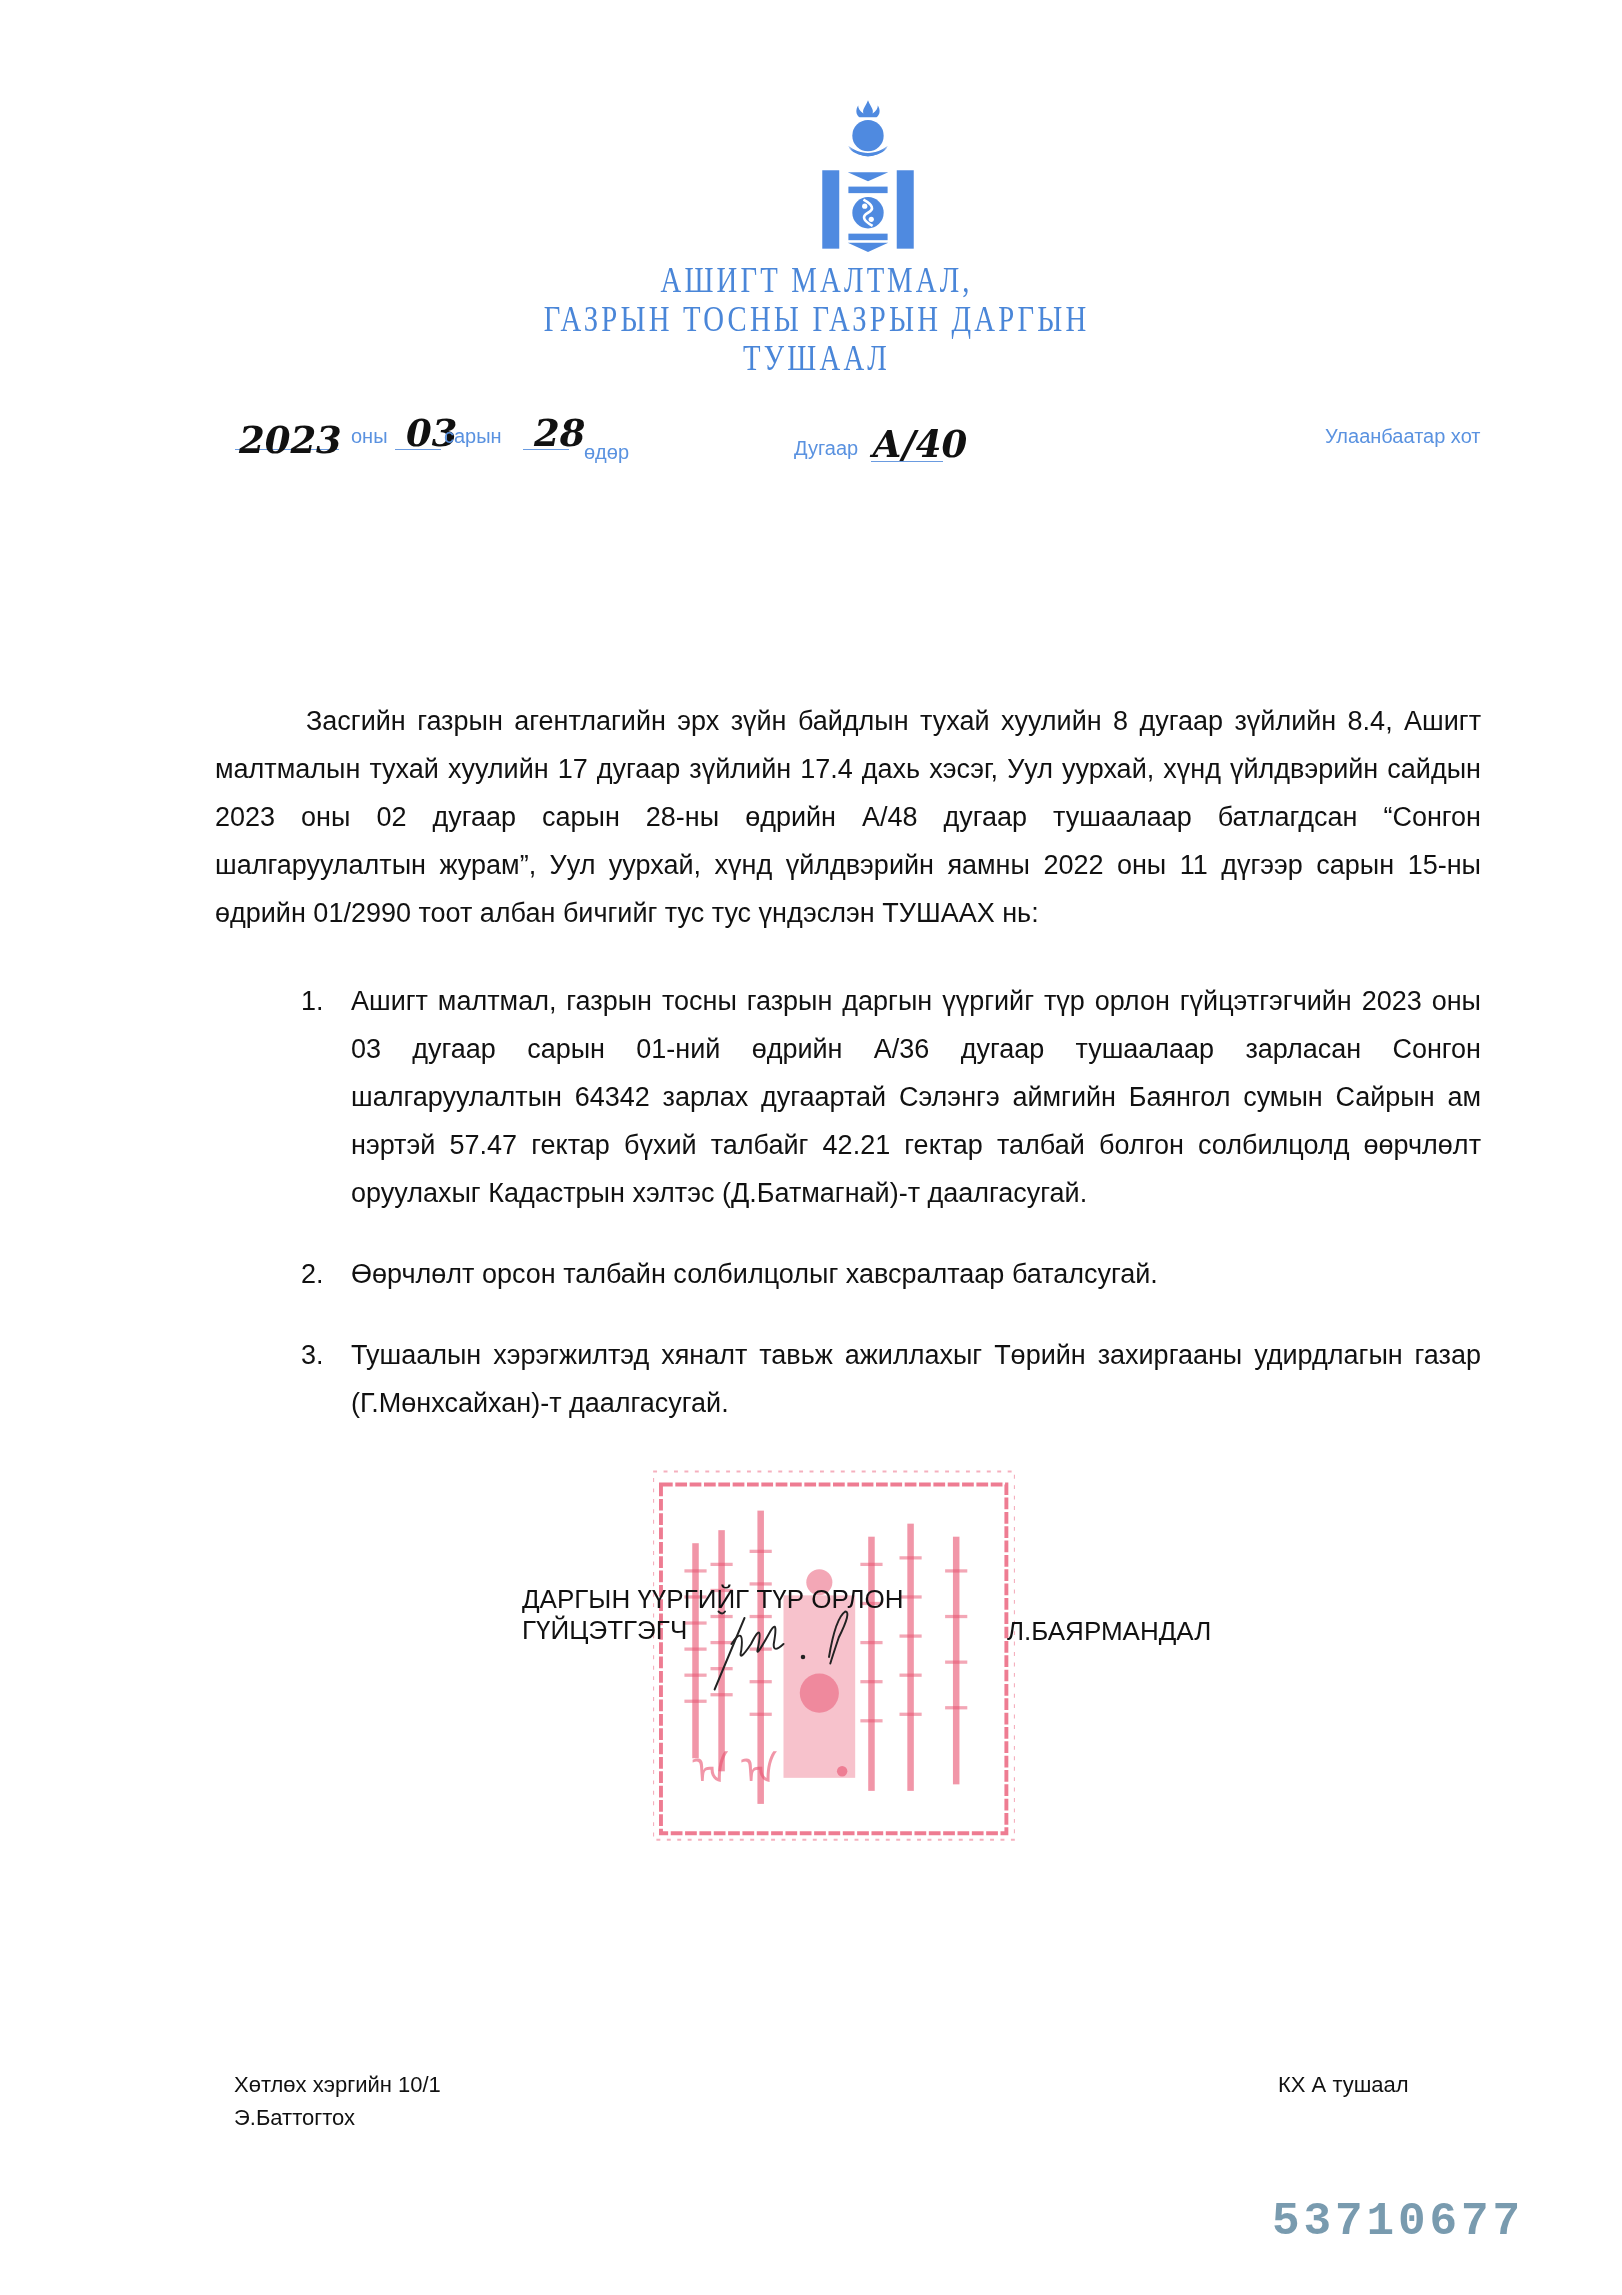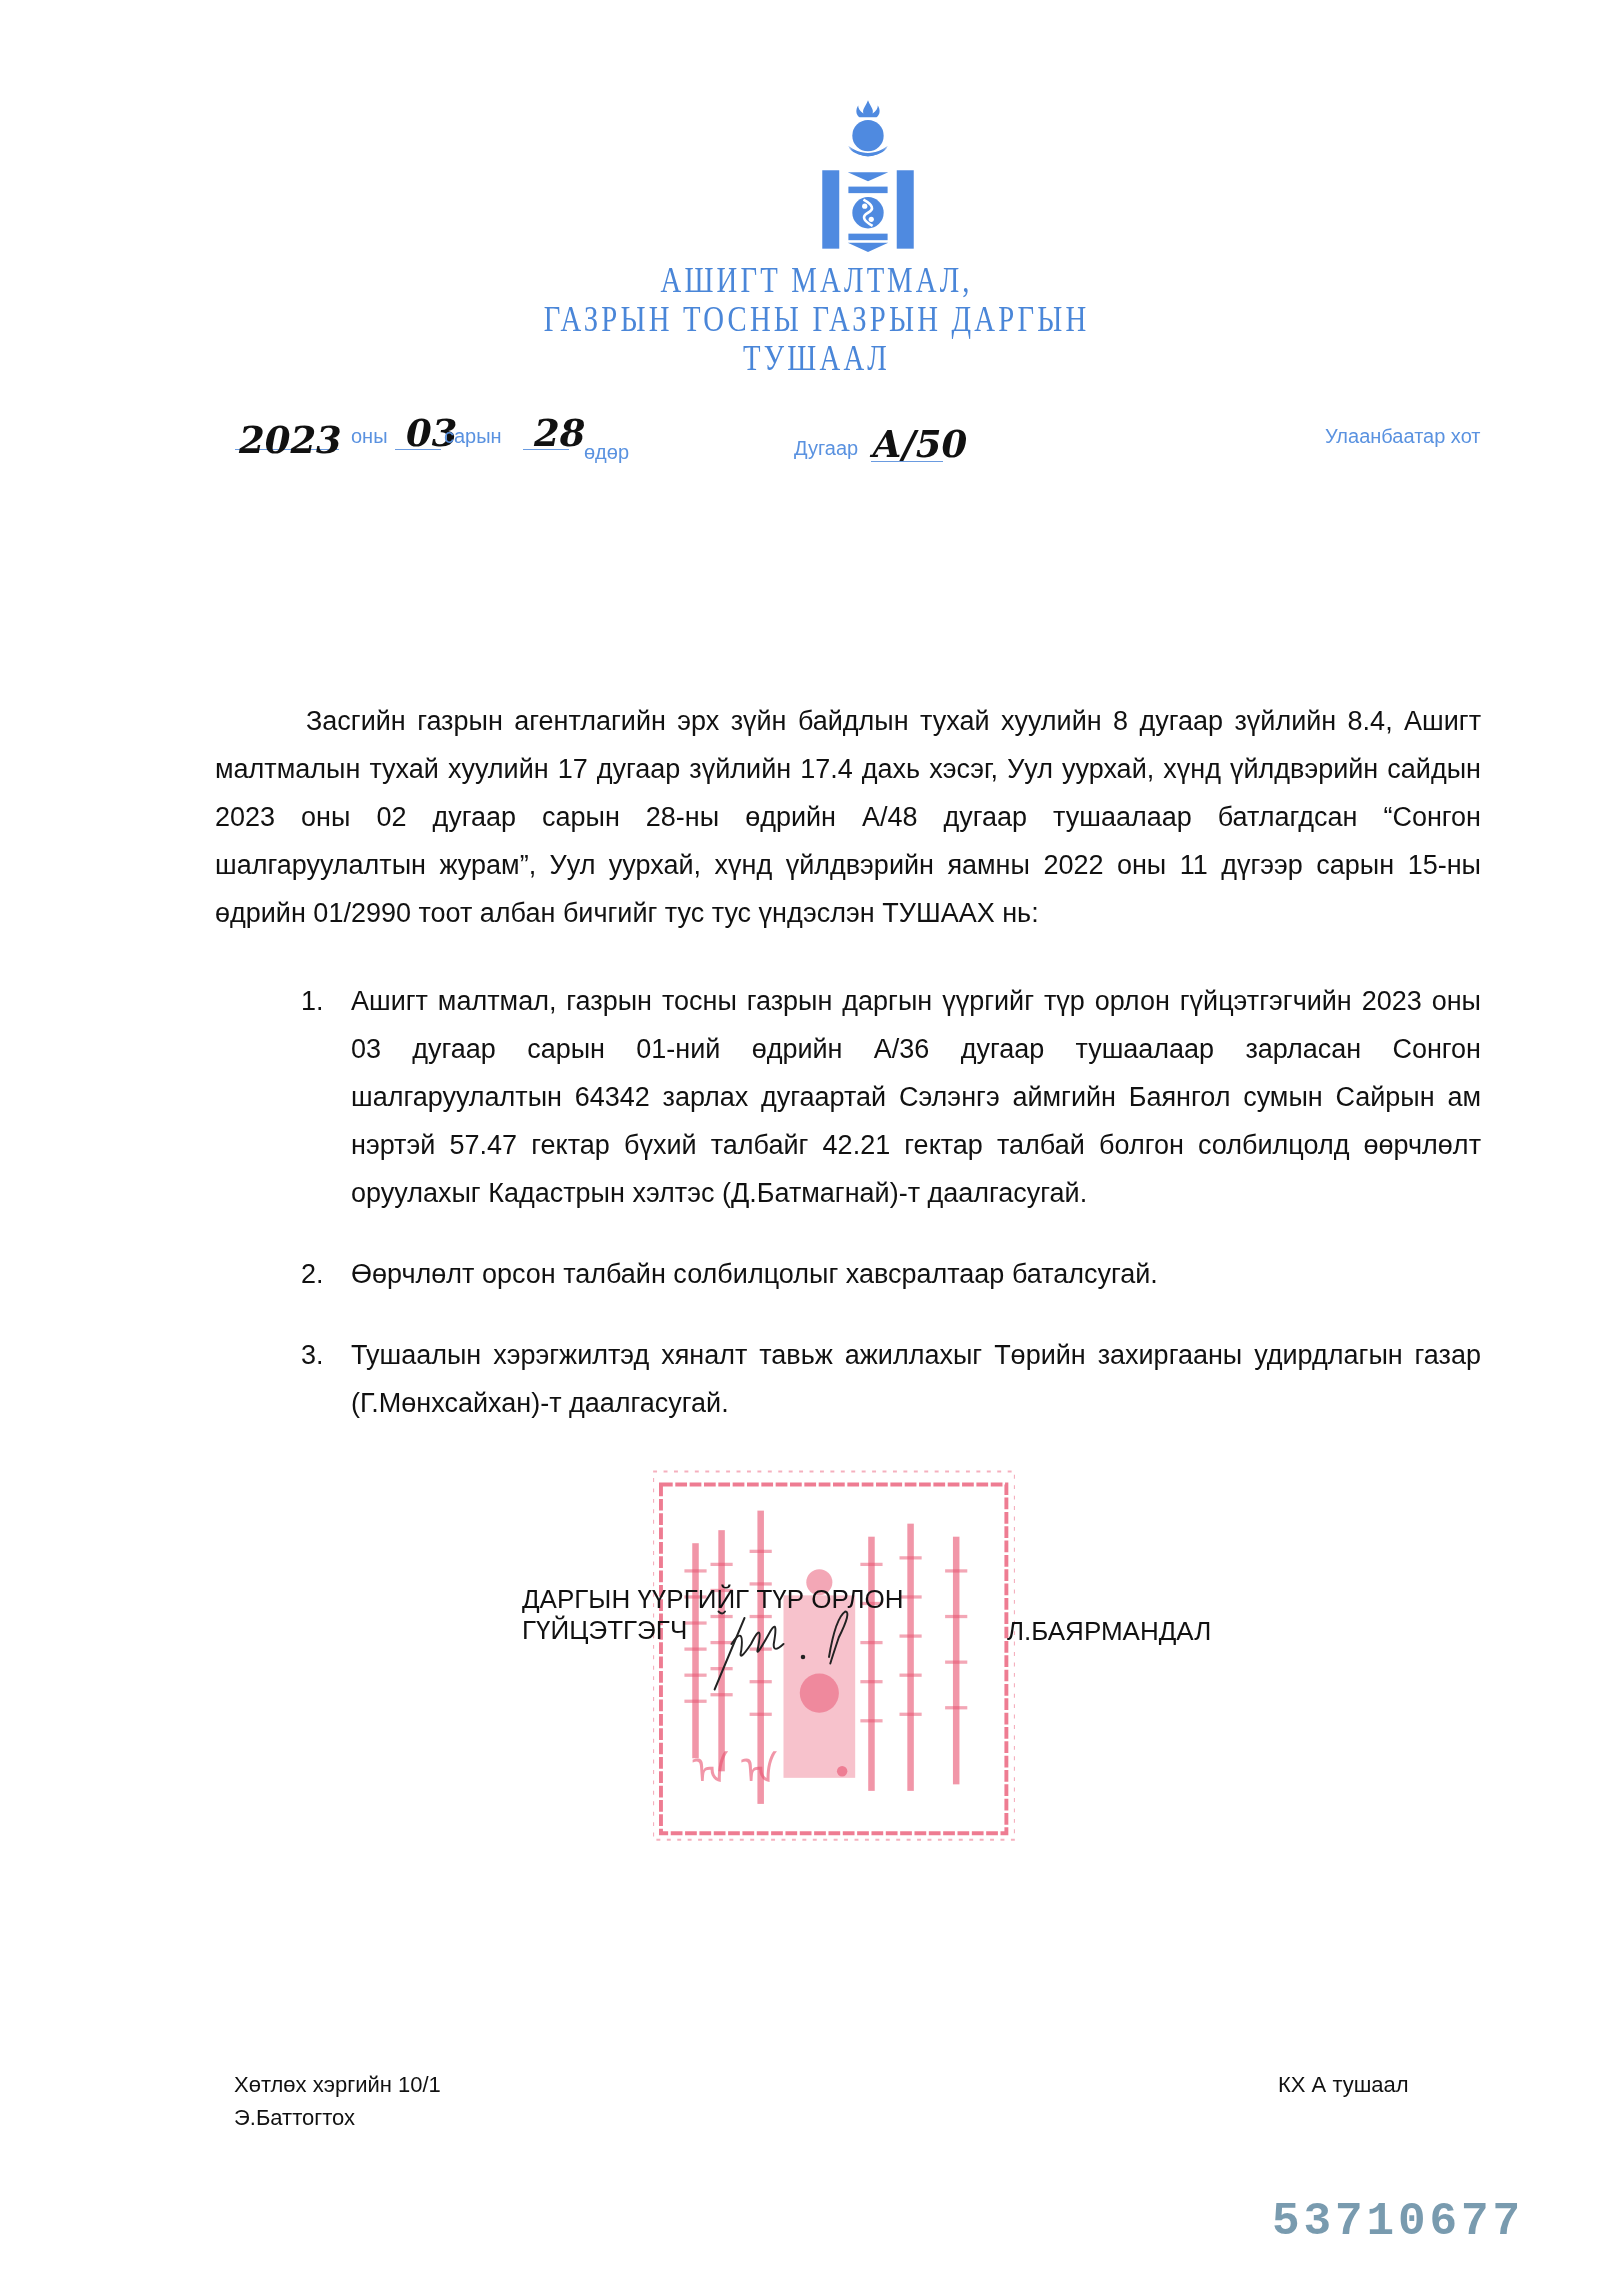--- a/index.html
+++ b/index.html
@@ -94,21 +94,21 @@
   <span class="uline" style="left:160px; top:38px; width:46px;"></span>
   <span class="abs hand" style="left:171px; top:0;">03</span>
   <span class="blue-label" style="left:209px;">сарын</span>
   <span class="uline" style="left:288px; top:38px; width:46px;"></span>
   <span class="abs hand" style="left:299px; top:0;">28</span>
   <span class="blue-label" style="left:349px;margin-top:16px;">өдөр</span>
 </div>
 <div class="abs" style="top:411px; left:794px; width:261px; height:78px;margin-top:12px;">
   <span class="blue-label" style="left:0;">Дугаар</span>
   <span class="uline" style="left:77px; top:38px; width:72px;"></span>
-  <span class="abs hand" style="left:78px; top:-1.3px;">А/50</span>
+  <span class="abs hand" style="left:78px; top:-1.3px;">А/40</span>
 </div>
 <div class="abs location">Улаанбаатар хот</div>
 
 <div class="abs subject">
 </div>
 
 <div class="abs body-para">Засгийн газрын агентлагийн эрх зүйн байдлын тухай хуулийн 8 дугаар зүйлийн 8.4, Ашигт малтмалын тухай хуулийн 17 дугаар зүйлийн 17.4 дахь хэсэг, Уул уурхай, хүнд үйлдвэрийн сайдын 2023 оны 02 дугаар сарын 28-ны өдрийн А/48 дугаар тушаалаар батлагдсан “Сонгон шалгаруулалтын журам”,  Уул уурхай, хүнд үйлдвэрийн яамны 2022 оны 11 дүгээр сарын 15-ны өдрийн 01/2990 тоот албан бичгийг тус тус үндэслэн ТУШААХ нь:</div>
 
 <div class="abs list">
   <div class="list-item">

